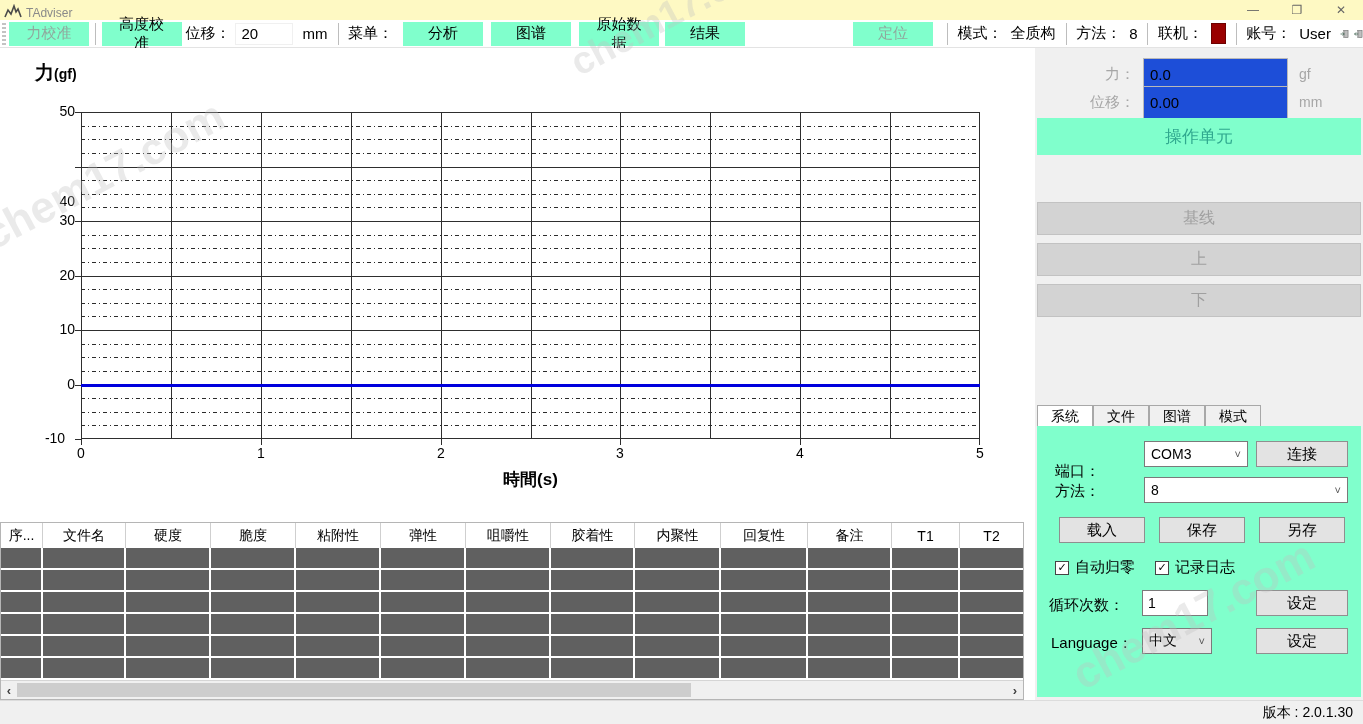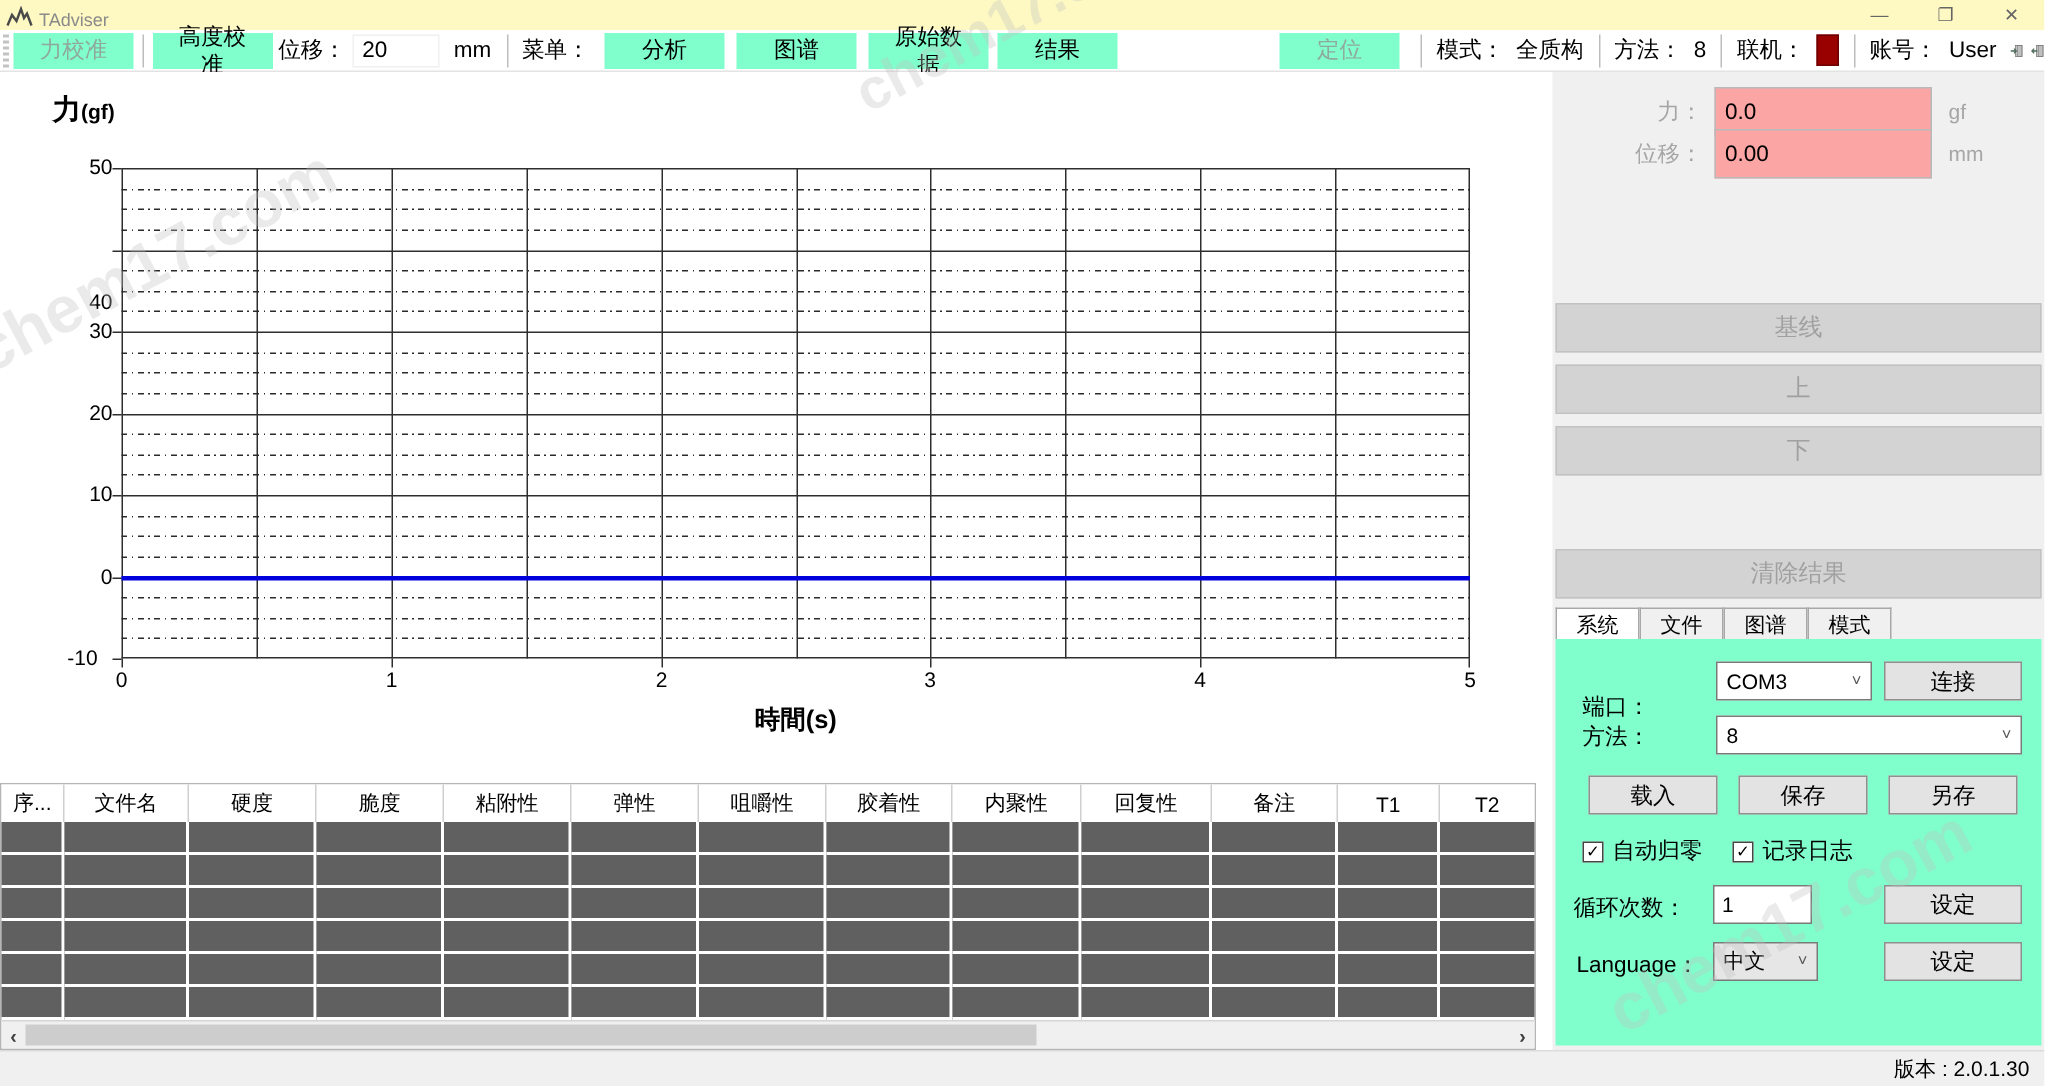--- a/index.html
+++ b/index.html
@@ -61,21 +61,21 @@
   .hscroll { position:absolute; left:0; bottom:0; width:100%; height:19px; background:#f0f0f0;
     border-top:1px solid #d5d5d5; }
   .hs-arrow { position:absolute; top:0; width:16px; height:18px; display:flex; align-items:center;
     justify-content:center; color:#404040; font-size:13px; font-weight:bold; }
   .hs-thumb { position:absolute; left:16px; top:2px; width:674px; height:14px; background:#cdcdcd; }
 
   
   .panel { position:absolute; left:1035px; top:48px; width:328px; height:652px; background:#f0f0f0; }
   .prow { position:absolute; left:0; width:100%; height:26px; display:flex; align-items:center; }
   .plabel { width:100px; text-align:right; color:#a6a6a6; font-size:15px; }
-  .pinput { position:absolute; left:108px; width:145px; height:33px; background:#fca5a5;
+  .pinput { position:absolute; left:108px; width:145px; height:33px; background:#1d4ed8;
     border:1px solid #b9b9b9; font-size:15px; padding:0 6px; color:#000; display:flex; align-items:center; }
   .punit { position:absolute; left:264px; color:#a6a6a6; font-size:14px; }
   .accent-btn { position:absolute; left:2px; width:324px; height:37px; background:var(--accent);
     border:none; font-size:17px; color:#2fa88e; display:flex; align-items:center; justify-content:center; }
   .gray-btn { position:absolute; left:2px; width:324px; height:33px; background:#d3d3d3;
     border:1px solid #c2c2c2; font-size:16px; color:#a0a0a0; display:flex; align-items:center; justify-content:center; }
 
   .ptabs { position:absolute; left:2px; top:357px; height:21px; display:flex; font-size:14px; }
   .ptab { padding:1px 13px 0; border:1px solid #a8a8a8; border-bottom:none; background:#f0f0f0;
     display:flex; align-items:center; color:#000; }
@@ -350,24 +350,24 @@
     <div class="prow" style="top:13px;">
       <span class="plabel">力：</span>
       <div class="pinput">0.0</div>
       <span class="punit">gf</span>
     </div>
     <div class="prow" style="top:41px;">
       <span class="plabel">位移：</span>
       <div class="pinput">0.00</div>
       <span class="punit">mm</span>
     </div>
+    <button class="accent-btn" style="top:70px;">操作单元</button>
     <button class="gray-btn" style="top:154px;">基线</button>
     <button class="gray-btn" style="top:195px;">上</button>
     <button class="gray-btn" style="top:236px;">下</button>
-    <button class="gray-btn" style="top:318px;">清除结果</button>
 
     <div class="ptabs">
       <div class="ptab active">系统</div>
       <div class="ptab">文件</div>
       <div class="ptab">图谱</div>
       <div class="ptab">模式</div>
     </div>
 
     <div class="subpanel">
       <span class="sp-label" style="left:18px; top:36px;font-family:Liberation Serif, serif;">端口：</span>

